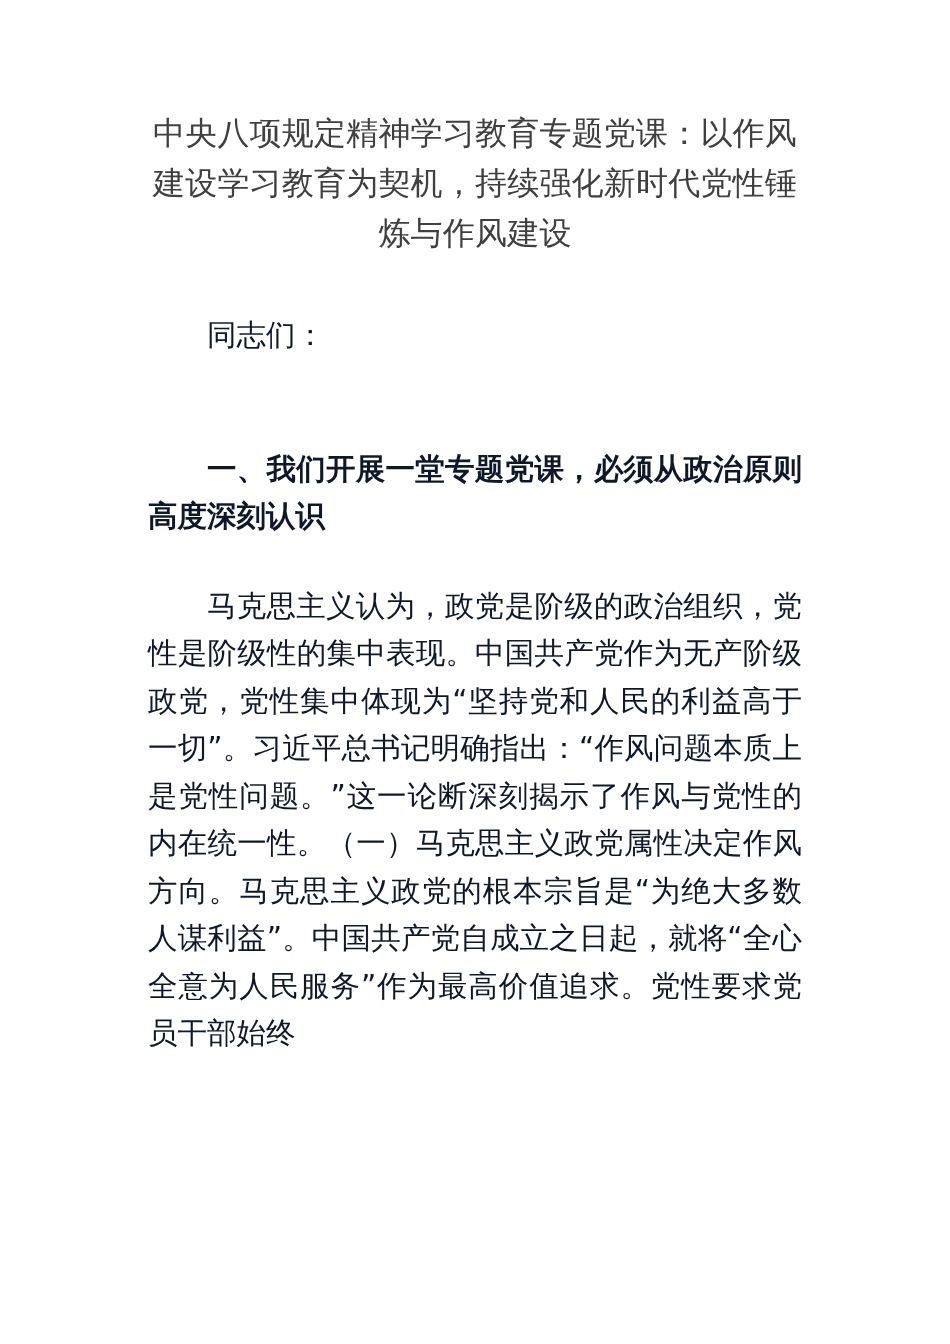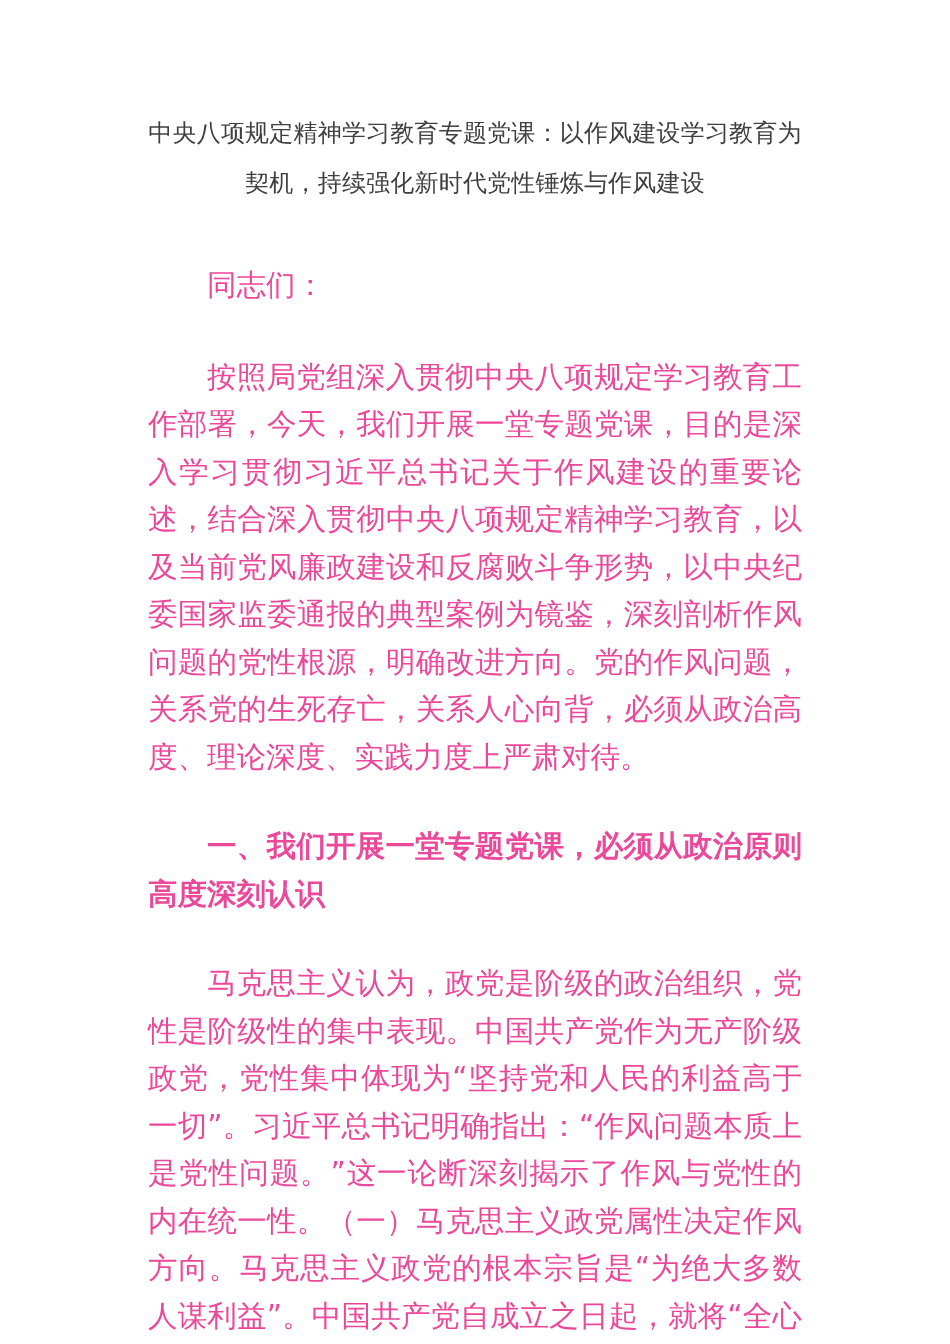--- a/index.html
+++ b/index.html
@@ -23,33 +23,33 @@
   }
   .content {
     position: absolute;
     left: 148px;
     top: 0;
     width: 654px;
   }
   .doc-title {
     margin: 0;
     padding: 0;
-    font-size: 24px;
+    font-size: 32px;
     font-weight: 400;
     color: #3f3f3f;
     text-align: center;
     line-height: 50px;
     letter-spacing: 0.2px;
     padding-top: 108px;
   }
   .para {
     margin: 0;
     font-size: 29.5px;
     font-weight: 400;
-    color: #ec4899;
+    color: #0f172a;
     line-height: 47.5px;
     text-align: justify;
     text-justify: inter-ideograph;
     text-indent: 2em;
     letter-spacing: 0;
   }
   .para.heading {
     font-weight: 700;
   }
   .spacer-xl { height: 54px; }
@@ -63,21 +63,20 @@
   <div class="content">
 
     <h1 class="doc-title">中央八项规定精神学习教育专题党课：以作风建设学习教育为契机，持续强化新时代党性锤炼与作风建设</h1>
 
     <div class="spacer-xl"></div>
 
     <p class="para">同志们：</p>
 
     <div class="spacer-lg"></div>
 
-    <p class="para">按照局党组深入贯彻中央八项规定学习教育工作部署，今天，我们开展一堂专题党课，目的是深入学习贯彻习近平总书记关于作风建设的重要论述，结合深入贯彻中央八项规定精神学习教育，以及当前党风廉政建设和反腐败斗争形势，以中央纪委国家监委通报的典型案例为镜鉴，深刻剖析作风问题的党性根源，明确改进方向。党的作风问题，关系党的生死存亡，关系人心向背，必须从政治高度、理论深度、实践力度上严肃对待。</p>
 
     <div class="spacer-md"></div>
 
     <p class="para heading">一、我们开展一堂专题党课，必须从政治原则高度深刻认识</p>
 
     <div class="spacer-md"></div>
 
     <p class="para">马克思主义认为，政党是阶级的政治组织，党性是阶级性的集中表现。中国共产党作为无产阶级政党，党性集中体现为“坚持党和人民的利益高于一切”。习近平总书记明确指出：“作风问题本质上是党性问题。”这一论断深刻揭示了作风与党性的内在统一性。（一）马克思主义政党属性决定作风方向。马克思主义政党的根本宗旨是“为绝大多数人谋利益”。中国共产党自成立之日起，就将“全心全意为人民服务”作为最高价值追求。党性要求党员干部始终</p>
 
   </div>

